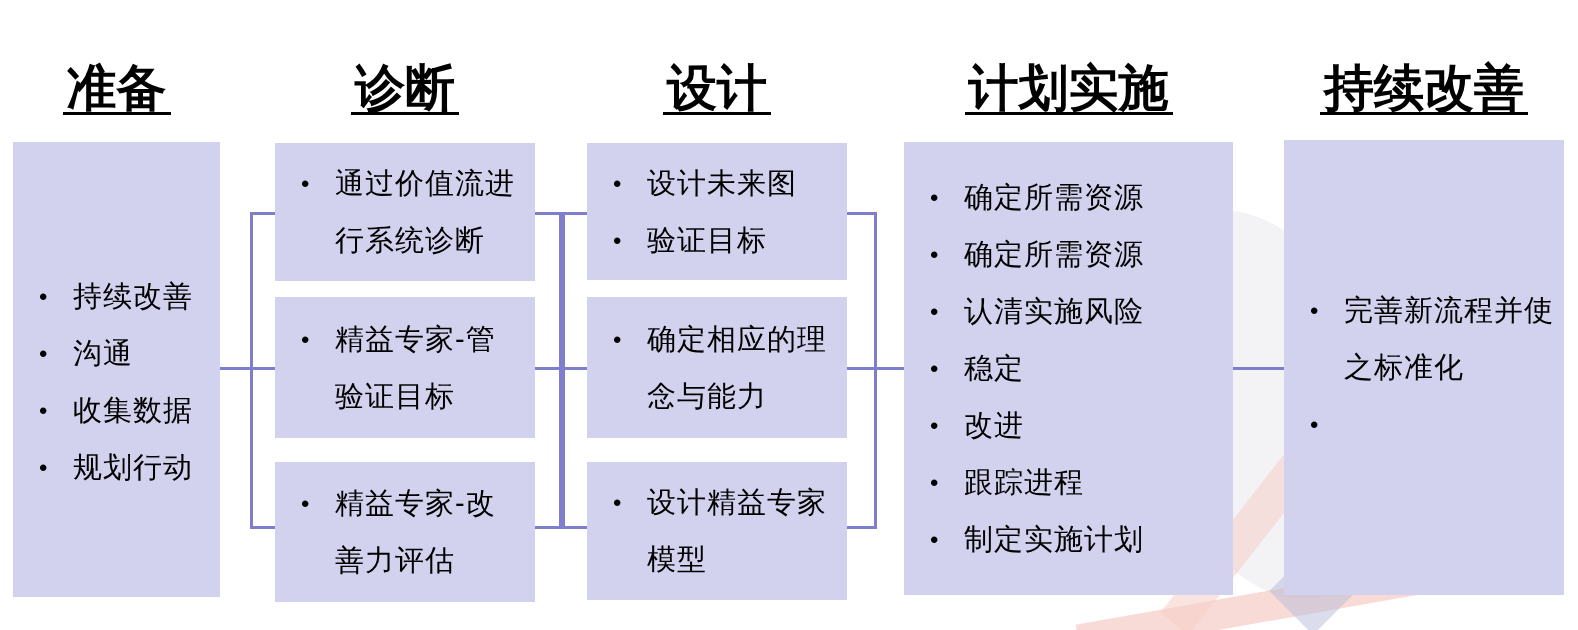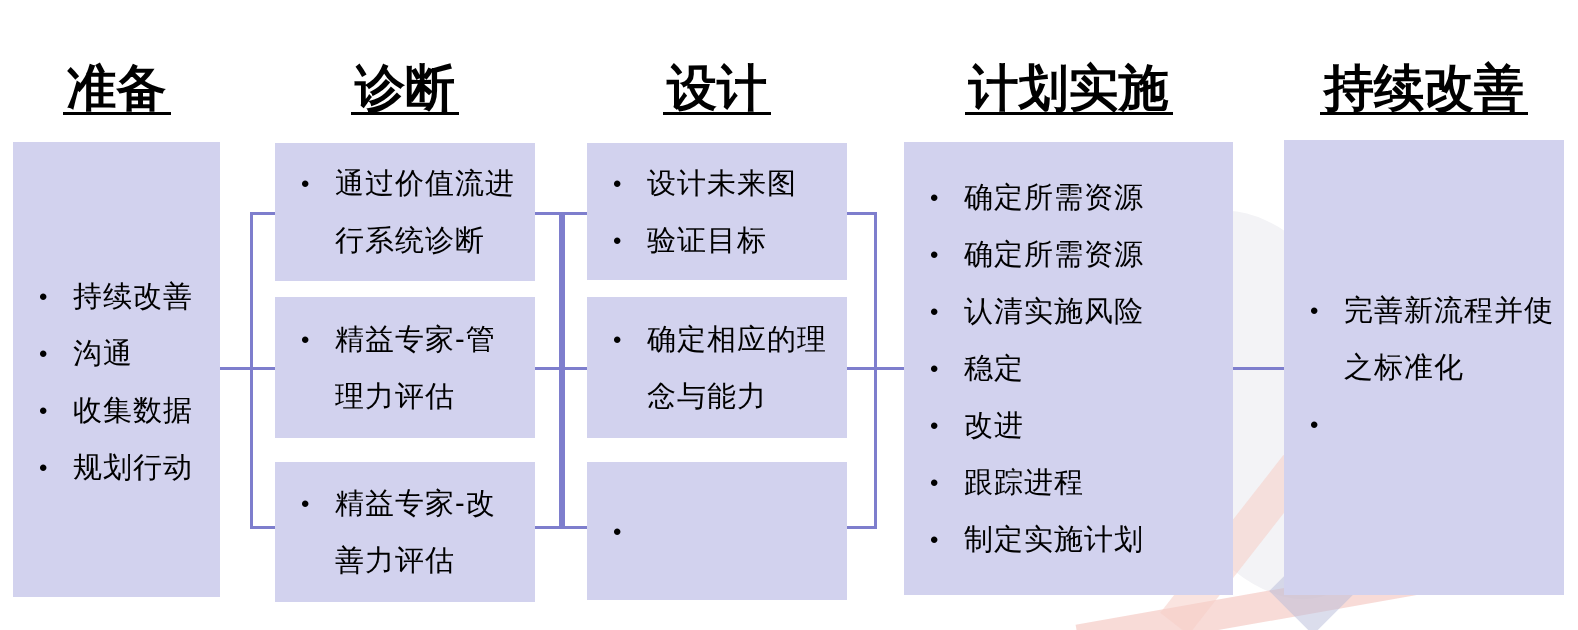--- a/index.html
+++ b/index.html
@@ -94,21 +94,21 @@
     <div class="item">
         <span class="bullet">•</span>
         <span class="text">通过价值流进
 行系统诊断</span>
       </div>
   </div>
   <div class="box c2b2">
     <div class="item">
         <span class="bullet">•</span>
         <span class="text">精益专家-管
-理力评估</span>
+验证目标</span>
       </div>
   </div>
   <div class="box c2b3">
     <div class="item">
         <span class="bullet">•</span>
         <span class="text">精益专家-改
 善力评估</span>
       </div>
   </div>
 
@@ -125,20 +125,22 @@
   <div class="box c3b2">
     <div class="item">
         <span class="bullet">•</span>
         <span class="text">确定相应的理
 念与能力</span>
       </div>
   </div>
   <div class="box c3b3">
     <div class="item">
         <span class="bullet">•</span>
+        <span class="text">设计精益专家
+模型</span>
       </div>
   </div>
 
   <div class="box c4">
     <div class="item">
         <span class="bullet">•</span>
         <span class="text">确定所需资源</span>
       </div>
     <div class="item">
         <span class="bullet">•</span>

